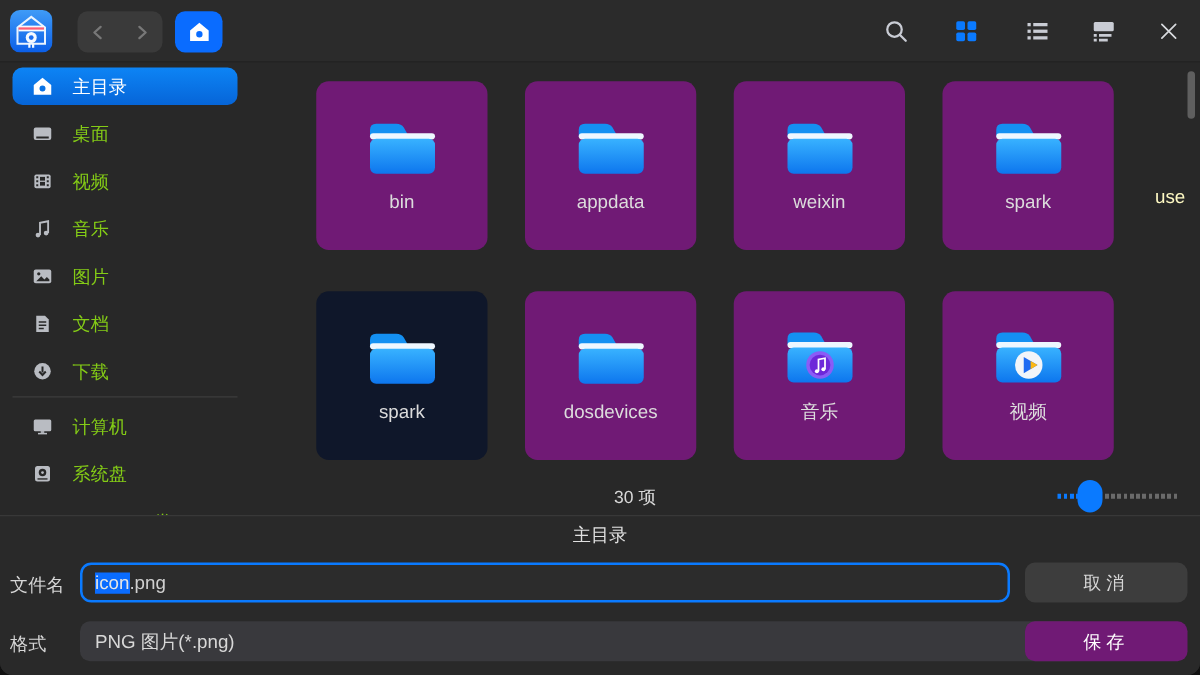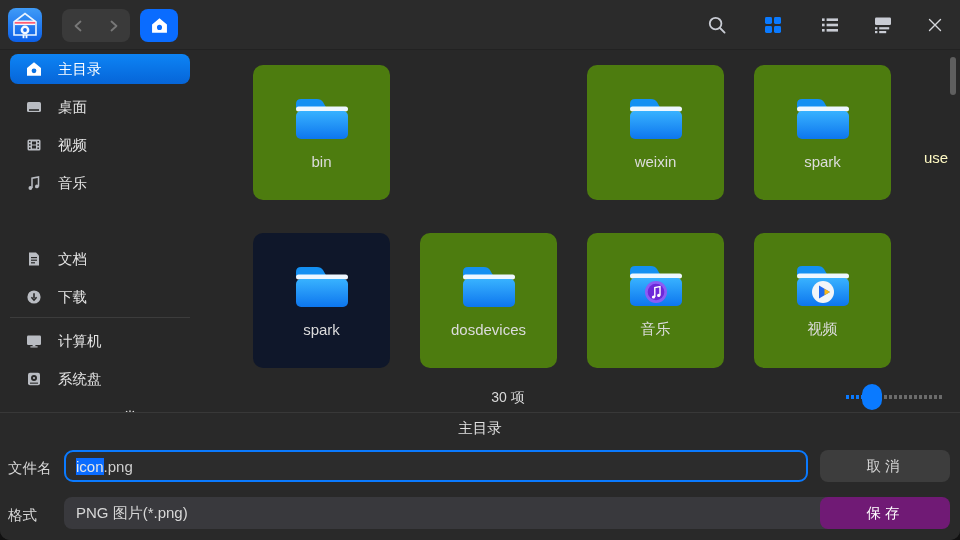--- a/index.html
+++ b/index.html
@@ -17,27 +17,27 @@
   .nav-btn { flex:1; display:flex; align-items:center; justify-content:center; }
   .crumb-home { position:absolute; left:140px; top:9px; width:38px; height:33px; background:#0a6cff;
                 border-radius:8px; display:flex; align-items:center; justify-content:center; }
   .tb-icon { position:absolute; top:15px; width:20px; height:20px; display:flex; align-items:center; justify-content:center; }
   .tb-search { left:707px; } .tb-grid { left:763px; } .tb-list { left:820px; }
   .tb-detail { left:873px; } .tb-close { left:925px; }
 
   
   .sidebar { position:absolute; left:0; top:50px; width:230px; height:362px; overflow:hidden; }
   .side-item { position:absolute; left:10px; width:180px; height:30px; border-radius:8px;
-               display:flex; align-items:center; padding-left:16px; gap:16px; font-size:14.5px; color:#e5e5e5; }
+               display:flex; align-items:center; padding-left:16px; gap:16px; font-size:14.5px; color:#84cc16; }
   .side-item.selected { background:linear-gradient(180deg,#0d84f5,#0665d8); color:#fff; }
   .side-item .ic { width:16px; height:16px; display:flex; align-items:center; justify-content:center; }
   .side-divider { position:absolute; left:10px; top:267px; width:180px; height:1px; background:#3c3c3c; }
 
   
-  .tile { position:absolute; width:137px; height:135px; background:#4d7c0f; border-radius:10px;
+  .tile { position:absolute; width:137px; height:135px; background:#701a75; border-radius:10px;
           display:flex; flex-direction:column; align-items:center; justify-content:center; }
   .tile.hover { background:#0f172a; }
   .tile .fname { margin-top:10px; font-size:15px; color:#dcdcdc; }
   .scrollbar { position:absolute; left:950px; top:57px; width:6px; height:38px; background:#5f5f5f; border-radius:3px; }
   .clipped-name { position:absolute; left:924px; top:149px; font-size:15px; font-weight:500; color:#fef9c3; white-space:nowrap; }
 
   
   .item-count { position:absolute; left:428px; top:389px; width:160px; text-align:center;
                 font-size:14px; color:#d8d8d8; }
   .slider { position:absolute; left:846px; top:384px; width:96px; height:26px; }
@@ -208,20 +208,30 @@
       <span class="ic">
         <svg width="16" height="16" viewBox="0 0 16 16">
             <path d="M6 13 V3.2 L12.5 2 V11.4" fill="none" stroke="#b9bcc2" stroke-width="1.5"></path>
             <circle cx="4.4" cy="13" r="1.9" fill="#b9bcc2"></circle>
             <circle cx="10.9" cy="11.4" r="1.9" fill="#b9bcc2"></circle>
           </svg>
       </span>
       <span>音乐</span>
     </div>
 
+    <div class="side-item" style="top:156px">
+      <span class="ic">
+        <svg width="16" height="16" viewBox="0 0 16 16">
+            <rect x="1" y="2.5" width="14" height="11" rx="1.6" fill="#b9bcc2"></rect>
+            <circle cx="5" cy="6" r="1.3" fill="#282828"></circle>
+            <path d="M3 12 L7 8 L9.5 10.5 L11.5 8.5 L13.5 10.5 V12 Z" fill="#282828"></path>
+          </svg>
+      </span>
+      <span>图片</span>
+    </div>
 
     <div class="side-item" style="top:194px">
       <span class="ic">
         <svg width="16" height="16" viewBox="0 0 16 16">
             <path d="M3 1.5 H10 L13 4.5 V14.5 H3 Z" fill="#b9bcc2"></path>
             <g fill="#282828">
               <rect x="5" y="6" width="6" height="1.2"></rect>
               <rect x="5" y="8.6" width="6" height="1.2"></rect>
               <rect x="5" y="11.2" width="4" height="1.2"></rect>
             </g>
@@ -279,20 +289,28 @@
 
   <div class="tile" style="left:253px; top:65px">
     <svg width="58" height="48" viewBox="0 0 58 48">
         <path d="M3 14 V9 Q3 4 8 4 H24 Q28 4 30 7 L34 14 Z" fill="#1490f2"></path>
         <rect x="3" y="11.5" width="52" height="5" rx="2.5" fill="#eef7ff"></rect>
         <rect x="3" y="16" width="52" height="28" rx="5" fill="url(#fg)"></rect>
       </svg>
     <span class="fname">bin</span>
   </div>
 
+  <div class="tile" style="left:420px; top:65px">
+    <svg width="58" height="48" viewBox="0 0 58 48">
+        <path d="M3 14 V9 Q3 4 8 4 H24 Q28 4 30 7 L34 14 Z" fill="#1490f2"></path>
+        <rect x="3" y="11.5" width="52" height="5" rx="2.5" fill="#eef7ff"></rect>
+        <rect x="3" y="16" width="52" height="28" rx="5" fill="url(#fg)"></rect>
+      </svg>
+    <span class="fname">appdata</span>
+  </div>
 
   <div class="tile" style="left:587px; top:65px">
     <svg width="58" height="48" viewBox="0 0 58 48">
         <path d="M3 14 V9 Q3 4 8 4 H24 Q28 4 30 7 L34 14 Z" fill="#1490f2"></path>
         <rect x="3" y="11.5" width="52" height="5" rx="2.5" fill="#eef7ff"></rect>
         <rect x="3" y="16" width="52" height="28" rx="5" fill="url(#fg)"></rect>
       </svg>
     <span class="fname">weixin</span>
   </div>
 

